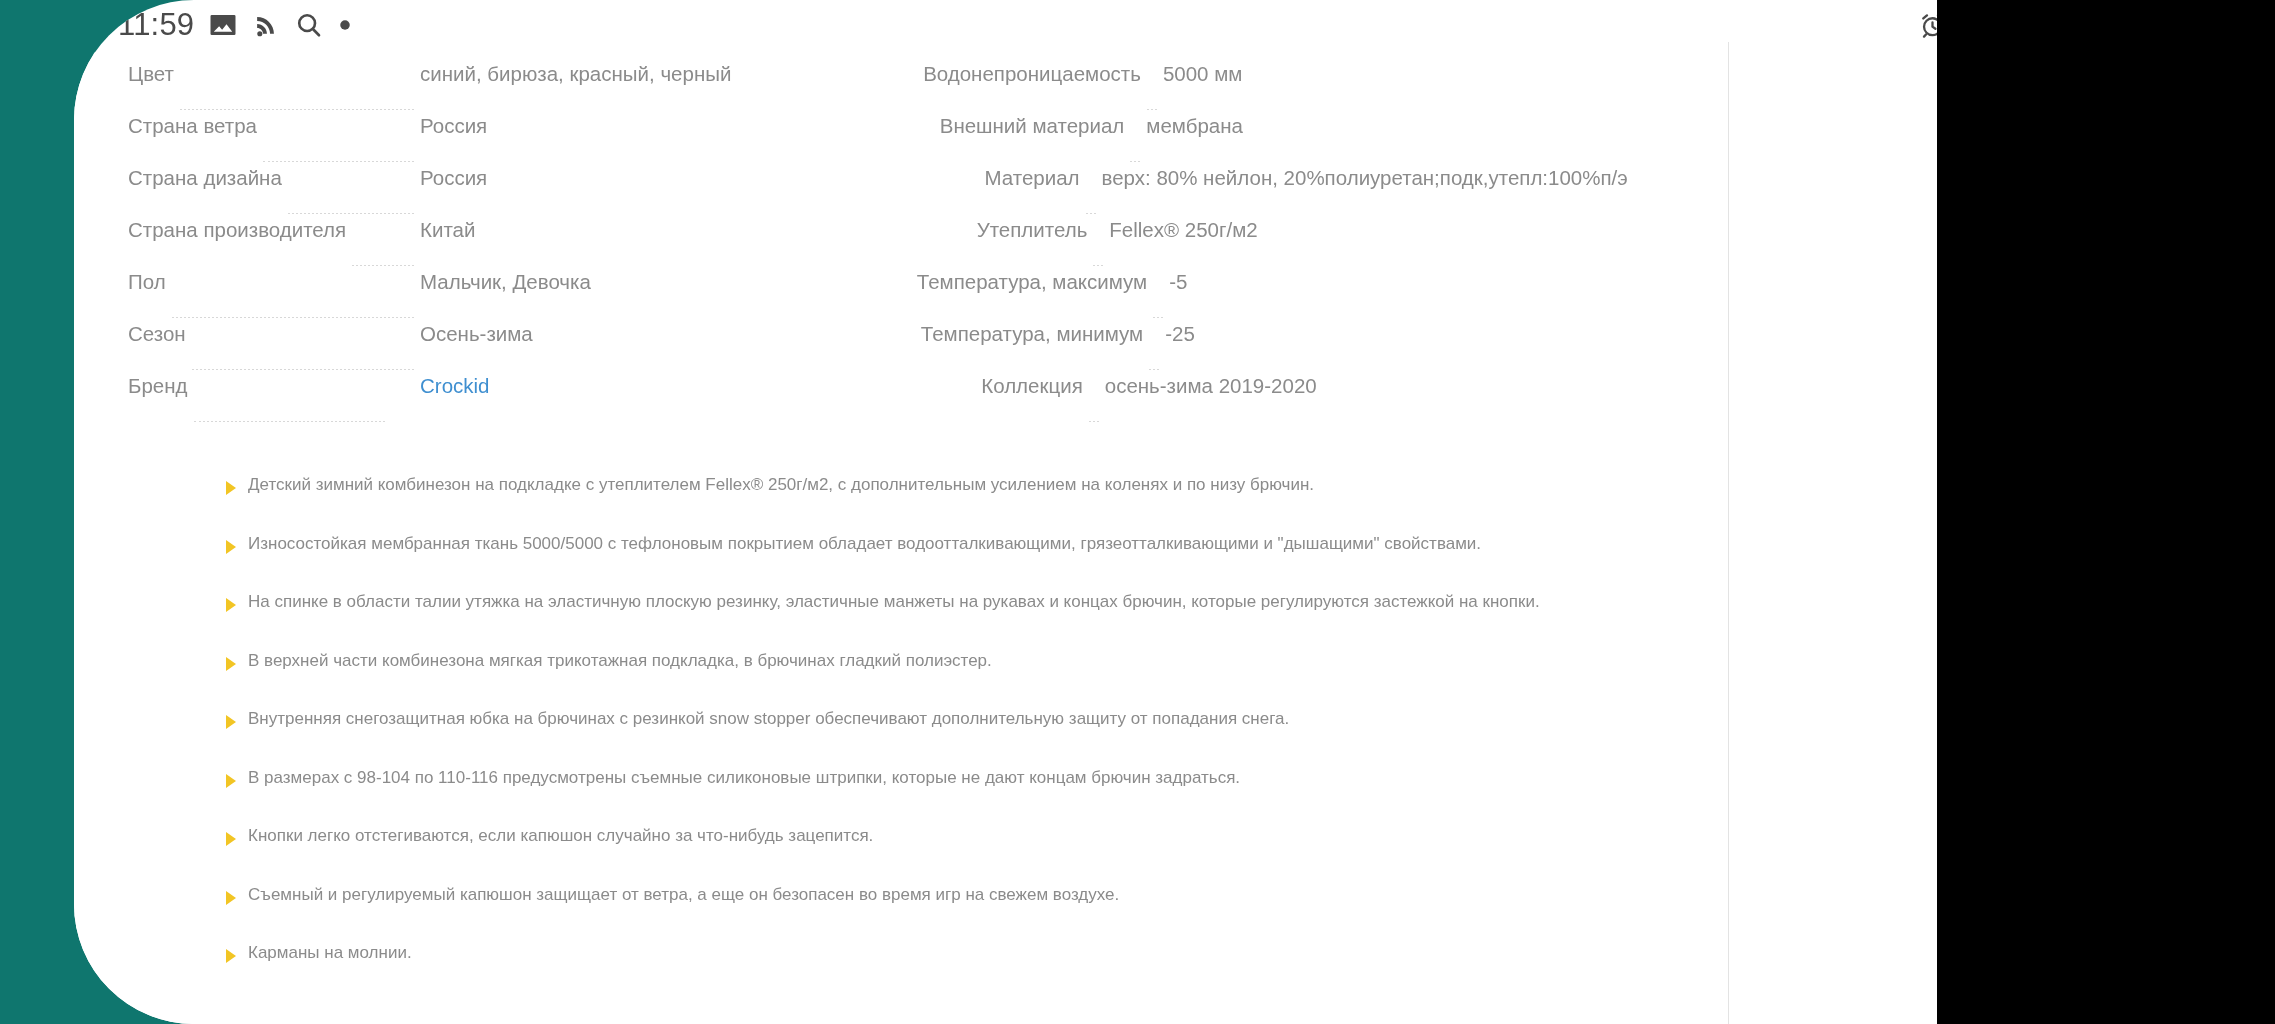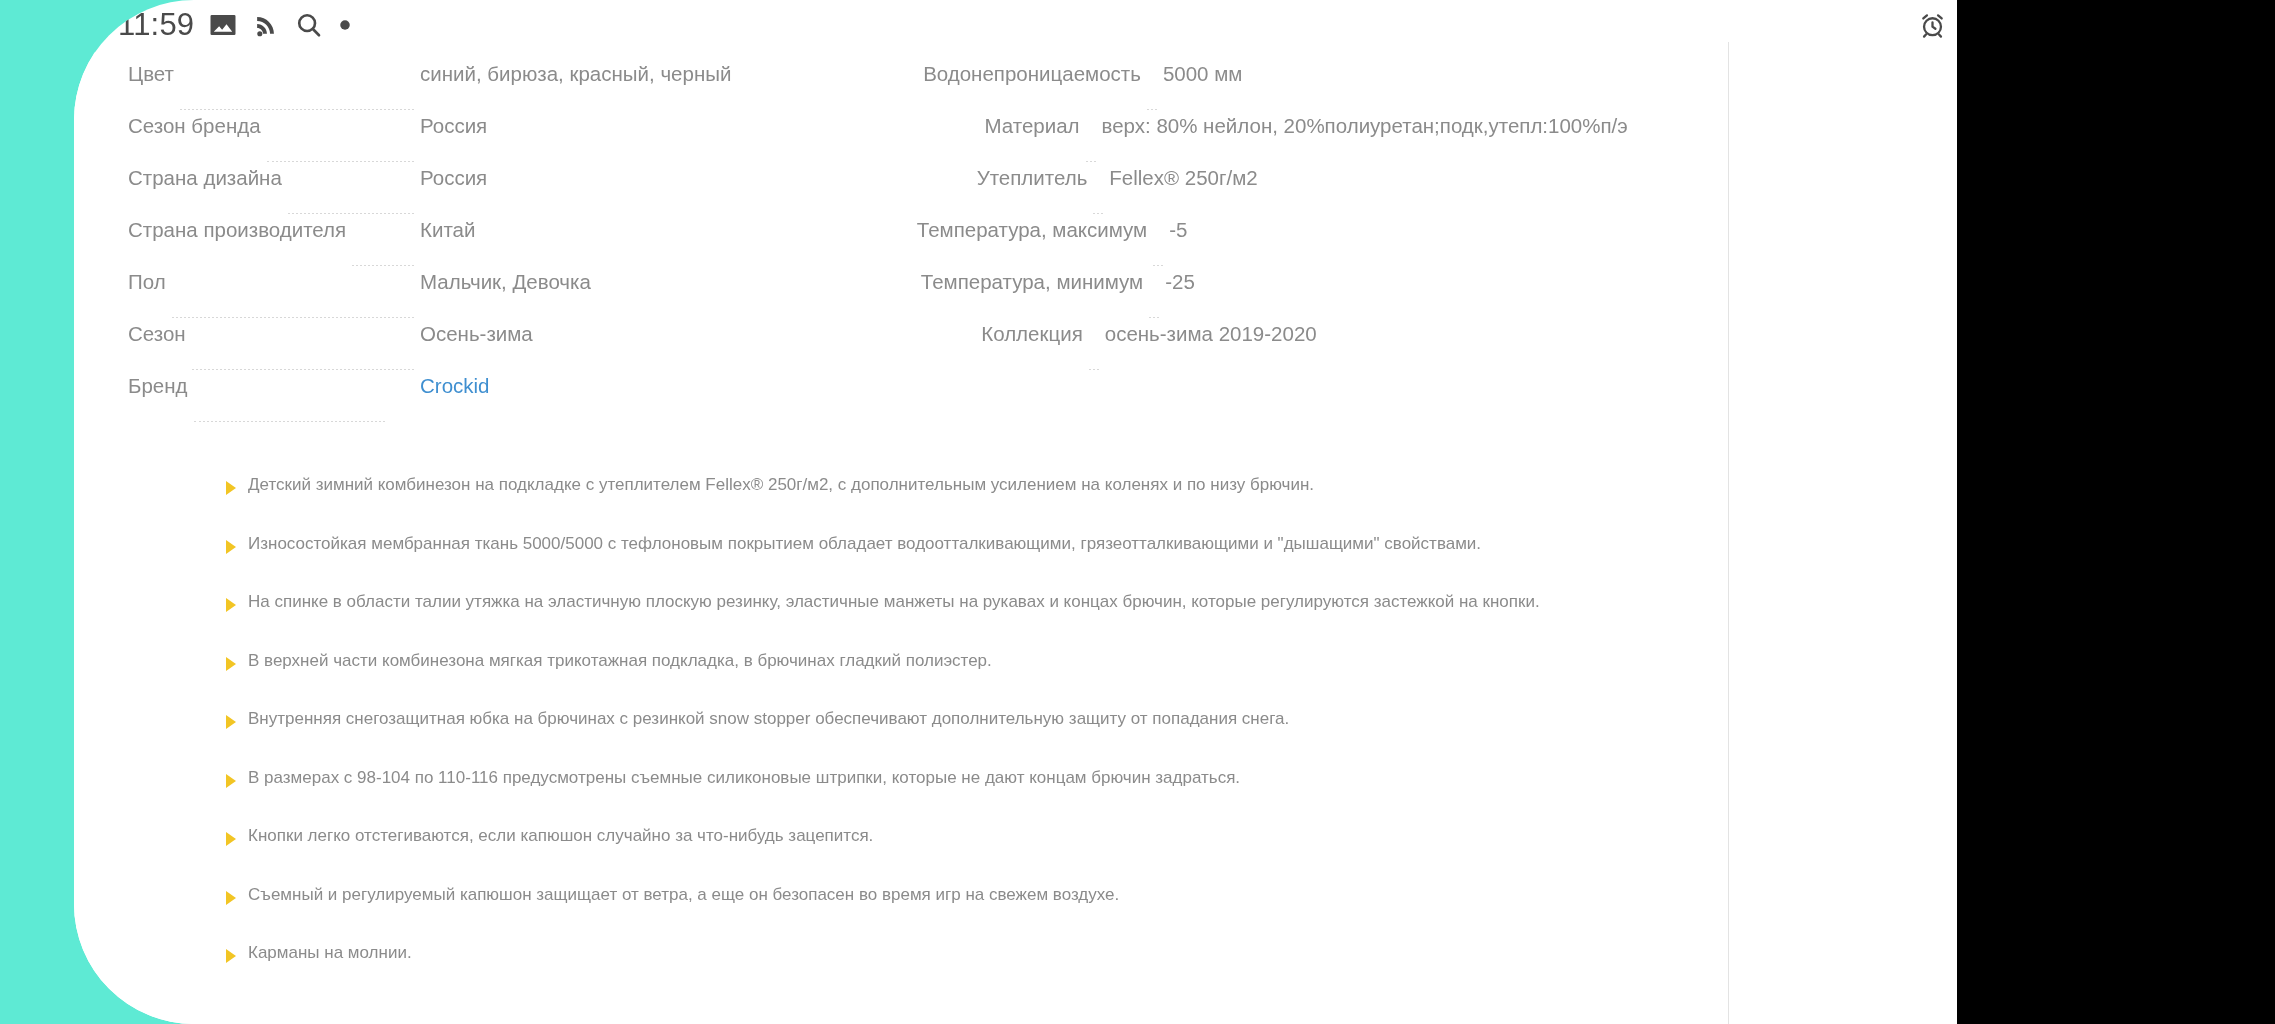--- a/index.html
+++ b/index.html
@@ -12,23 +12,22 @@
     height: 1024px;
     overflow: hidden;
     font-family: "Liberation Sans", "DejaVu Sans", sans-serif;
   }
 
   
   #device {
     position: relative;
     width: 1937px;
     height: 1024px;
-    background: #5eead4;
-    overflow: hidden;
-    padding-left: 20px;
+    background: #0f766e;
+    overflow: hidden;
   }
 
   
   #screen {
     position: absolute;
     left: 74px;
     top: 0;
     width: 2201px;
     height: 1024px;
     background: #ffffff;
@@ -289,21 +288,21 @@
       <div id="col-separator"></div>
 
       <div id="spec-table">
         <div class="spec-col left">
           <div class="spec-row">
             <span class="spec-label">Цвет</span>
             <span class="spec-dots"></span>
             <span class="spec-value">синий, бирюза, красный, черный</span>
           </div>
           <div class="spec-row">
-            <span class="spec-label">Сезон бренда</span>
+            <span class="spec-label">Страна ветра</span>
             <span class="spec-dots"></span>
             <span class="spec-value">Россия</span>
           </div>
           <div class="spec-row">
             <span class="spec-label">Страна дизайна</span>
             <span class="spec-dots"></span>
             <span class="spec-value">Россия</span>
           </div>
           <div class="spec-row">
             <span class="spec-label">Страна производителя</span>
@@ -325,20 +324,25 @@
             <span class="spec-dots"></span>
             <span class="spec-value link">Crockid</span>
           </div>
         </div>
 
         <div class="spec-col right">
           <div class="spec-row">
             <span class="spec-label">Водонепроницаемость</span>
             <span class="spec-dots"></span>
             <span class="spec-value">5000 мм</span>
+          </div>
+          <div class="spec-row">
+            <span class="spec-label">Внешний материал</span>
+            <span class="spec-dots"></span>
+            <span class="spec-value">мембрана</span>
           </div>
           <div class="spec-row">
             <span class="spec-label">Материал</span>
             <span class="spec-dots"></span>
             <span class="spec-value">верх: 80% нейлон, 20%полиуретан;подк,утепл:100%п/э</span>
           </div>
           <div class="spec-row">
             <span class="spec-label">Утеплитель</span>
             <span class="spec-dots"></span>
             <span class="spec-value">Fellex® 250г/м2</span>

